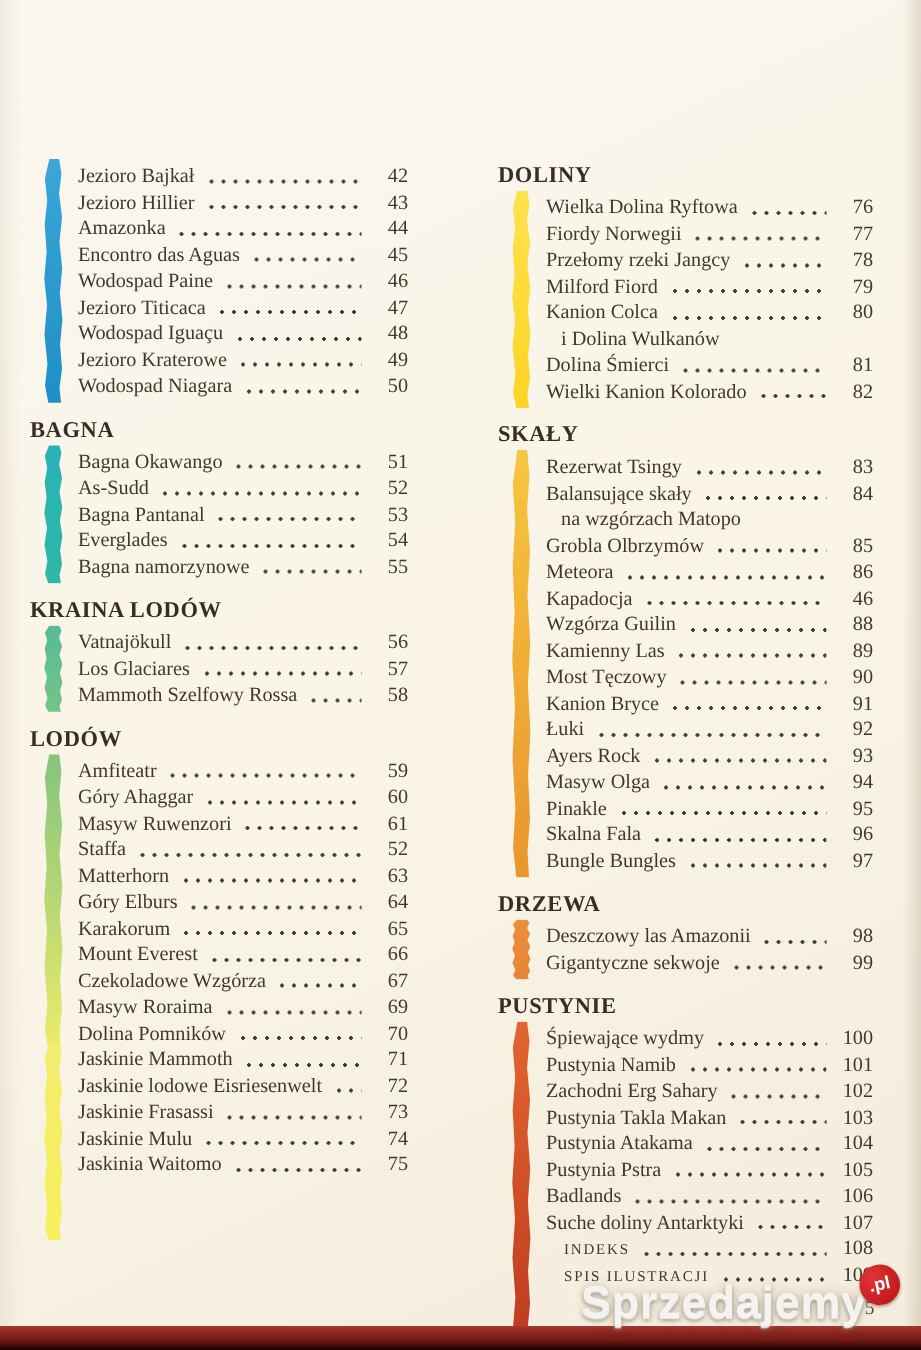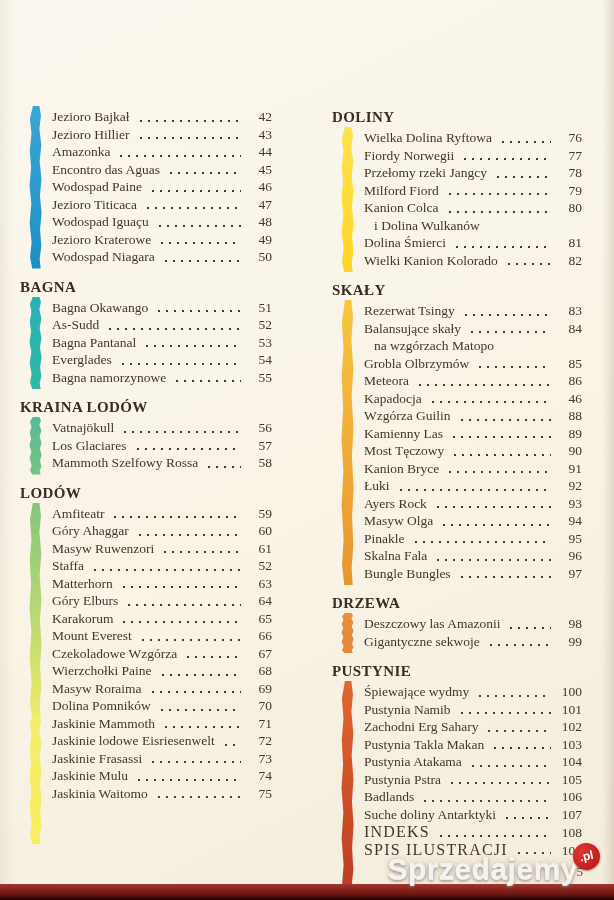--- a/index.html
+++ b/index.html
@@ -40,21 +40,21 @@
     position:absolute; left:9px; top:-2px; bottom:-3px; width:13px;
     clip-path:polygon(30% 0%, 80% 0%, 92% 6%, 80% 14%, 95% 24%, 82% 34%, 96% 45%, 84% 55%, 97% 66%, 85% 76%, 95% 86%, 82% 94%, 90% 100%, 25% 100%, 8% 93%, 20% 84%, 5% 72%, 18% 60%, 4% 49%, 16% 38%, 6% 27%, 19% 17%, 7% 8%);
   }
   .section.last .bar { bottom:-42px; }
   .row {
     display:flex; align-items:baseline;
     height:17.5px; line-height:17.5px;
     font-size:13.5px; color:#44362c; white-space:nowrap;
   }
   .row .label { flex:0 0 auto; }
-  .row .label.caps { font-size:16px; letter-spacing:1.2px; }
+  .row .label.caps { font-size:10px; letter-spacing:1.2px;margin-left:12px; }
   .row .dots {
     flex:1 1 auto; align-self:stretch; margin:0 5px 0 7px;
     background-image:radial-gradient(circle, #4a3c31 1.05px, rgba(0,0,0,0) 1.35px);
     background-size:8px 4px; background-repeat:repeat-x;
     background-position:left calc(100% - 3px);
   }
   .row .num { flex:0 0 26px; text-align:right; }
   .row.cont { padding-left:10px; }
   .watermark {
     position:absolute; right:14px; bottom:14px;
@@ -230,25 +230,20 @@
             <span class="label">Mount Everest</span>
             <span class="dots"></span>
             <span class="num">66</span>
           </div>
           <div class="row">
             <span class="label">Czekoladowe Wzgórza</span>
             <span class="dots"></span>
             <span class="num">67</span>
           </div>
           <div class="row">
-            <span class="label">Wierzchołki Paine</span>
-            <span class="dots"></span>
-            <span class="num">68</span>
-          </div>
-          <div class="row">
             <span class="label">Masyw Roraima</span>
             <span class="dots"></span>
             <span class="num">69</span>
           </div>
           <div class="row">
             <span class="label">Dolina Pomników</span>
             <span class="dots"></span>
             <span class="num">70</span>
           </div>
         </div>

